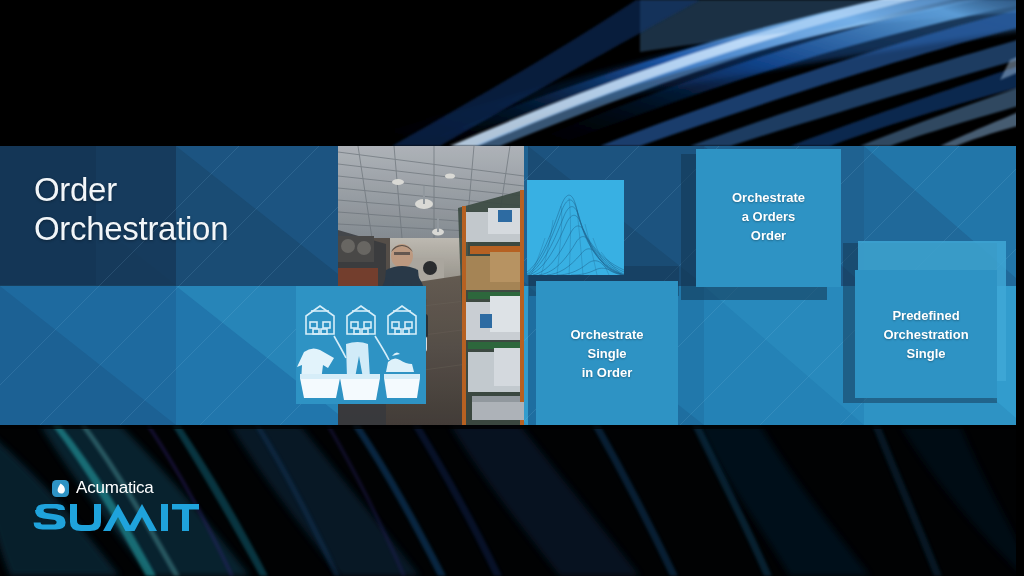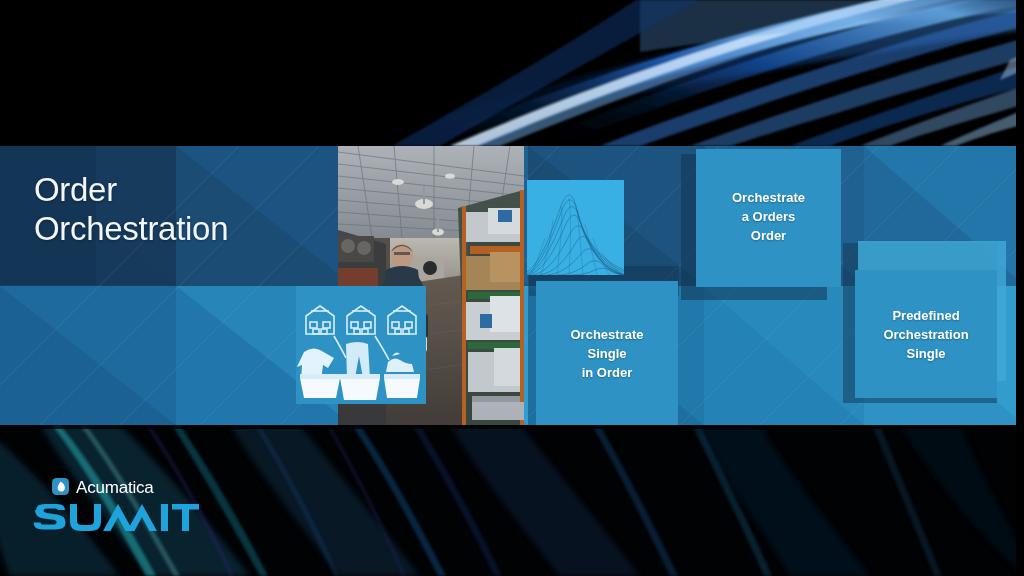--- a/index.html
+++ b/index.html
@@ -38,21 +38,21 @@
   .card{position:absolute;z-index:32;display:flex;align-items:center;justify-content:center;}
   .card .ctext{
     color:#fff;font-weight:bold;font-size:13px;line-height:19px;text-align:center;
     text-shadow:0 1px 2px rgba(0,0,0,.3);
   }
   .frame{position:absolute;z-index:31;}
   .shadowbox{position:absolute;z-index:29;}
 
   
   #logo{position:absolute;left:30px;top:478px;z-index:60;}
-  #acu-row{display:flex;align-items:flex-start;gap:7px;height:20px;margin-left:22px;}
+  #acu-row{display:flex;align-items:center;gap:7px;height:20px;margin-left:22px;}
   #acu-word{color:#fff;font-size:17px;letter-spacing:-.2px;font-family:"Liberation Sans",sans-serif;}
   #summit-word{margin-top:2px;}
 </style>
 </head>
 <body>
 
 <div id="stage">
 
   <div class="streak-band" id="band-top">
     <svg width="1024" height="146" viewBox="0 0 1024 146" style="display:block">

